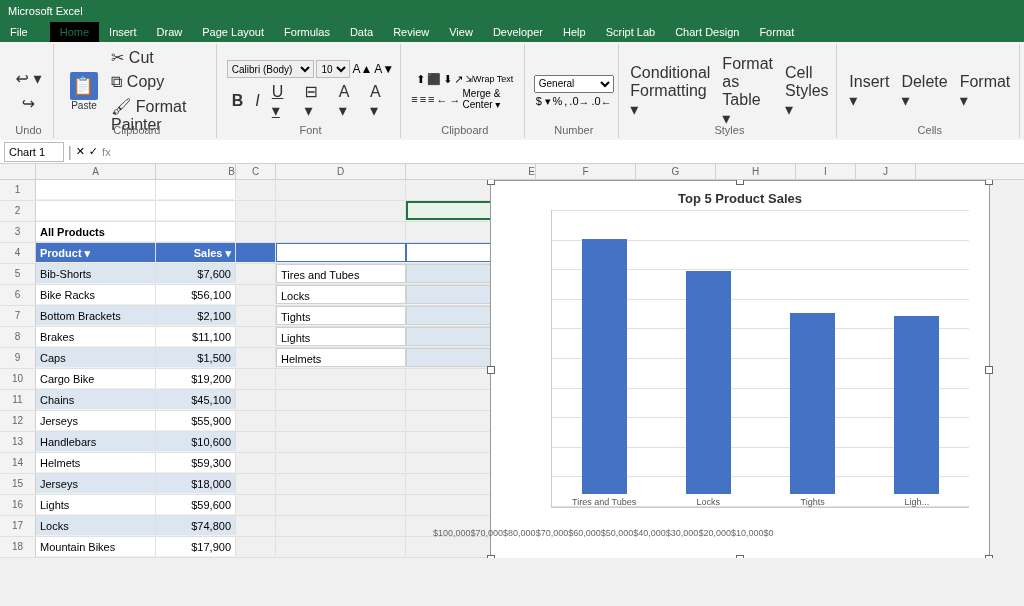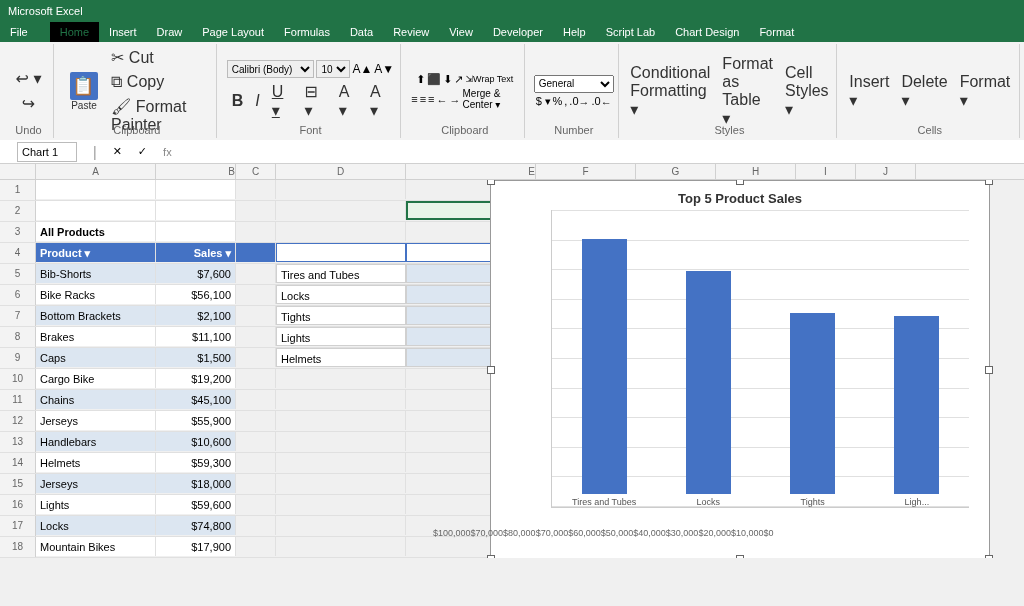--- a/index.html
+++ b/index.html
@@ -98,23 +98,23 @@
       font-size: 10px;
       border: 1px solid #bbb;
     }
 
     
     .formula-bar {
       display: flex;
       align-items: center;
       background: white;
       border-bottom: 1px solid #d0d0d0;
-      padding: 2px 17px;
+      padding: 2px 4px;
       height: 24px;
-      gap: 16px;
+      gap: 4px;
     }
     .name-box {
       width: 60px;
       border: 1px solid #bbb;
       padding: 1px 4px;
       font-size: 11px;
       height: 20px;
     }
     .formula-bar-sep {
       color: #999;

